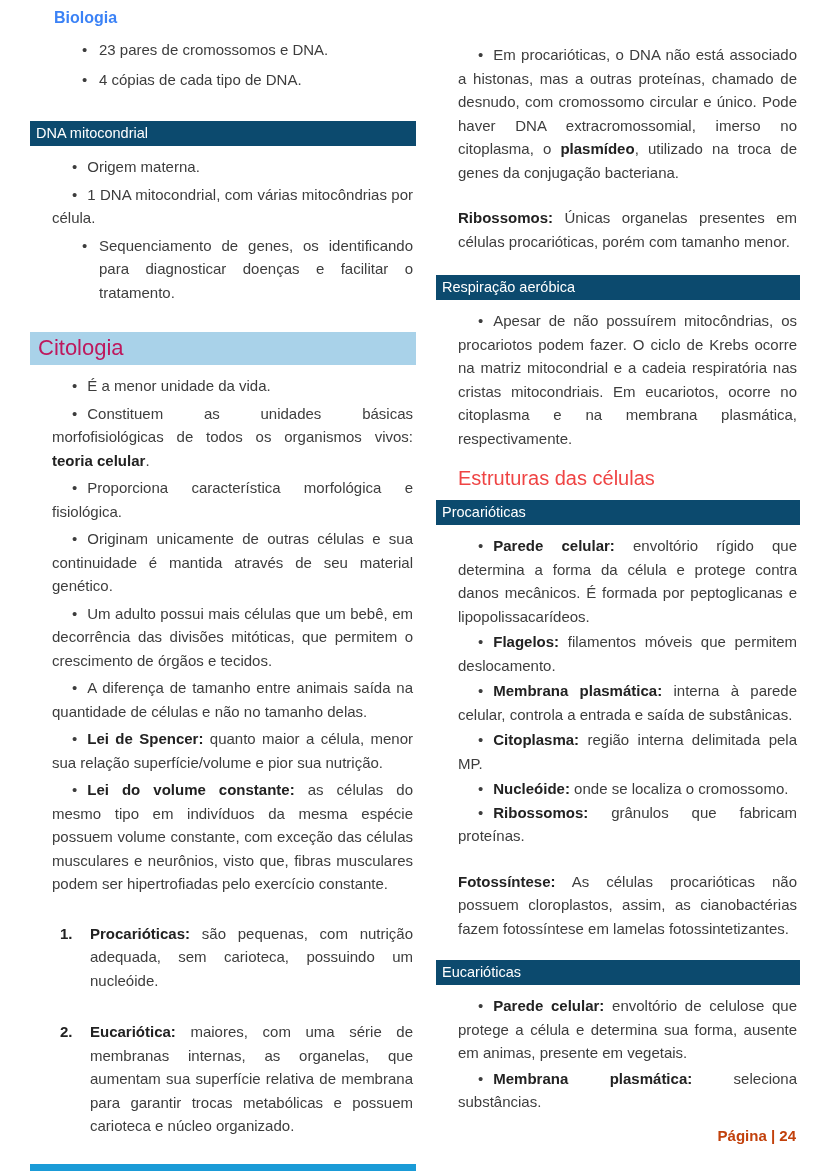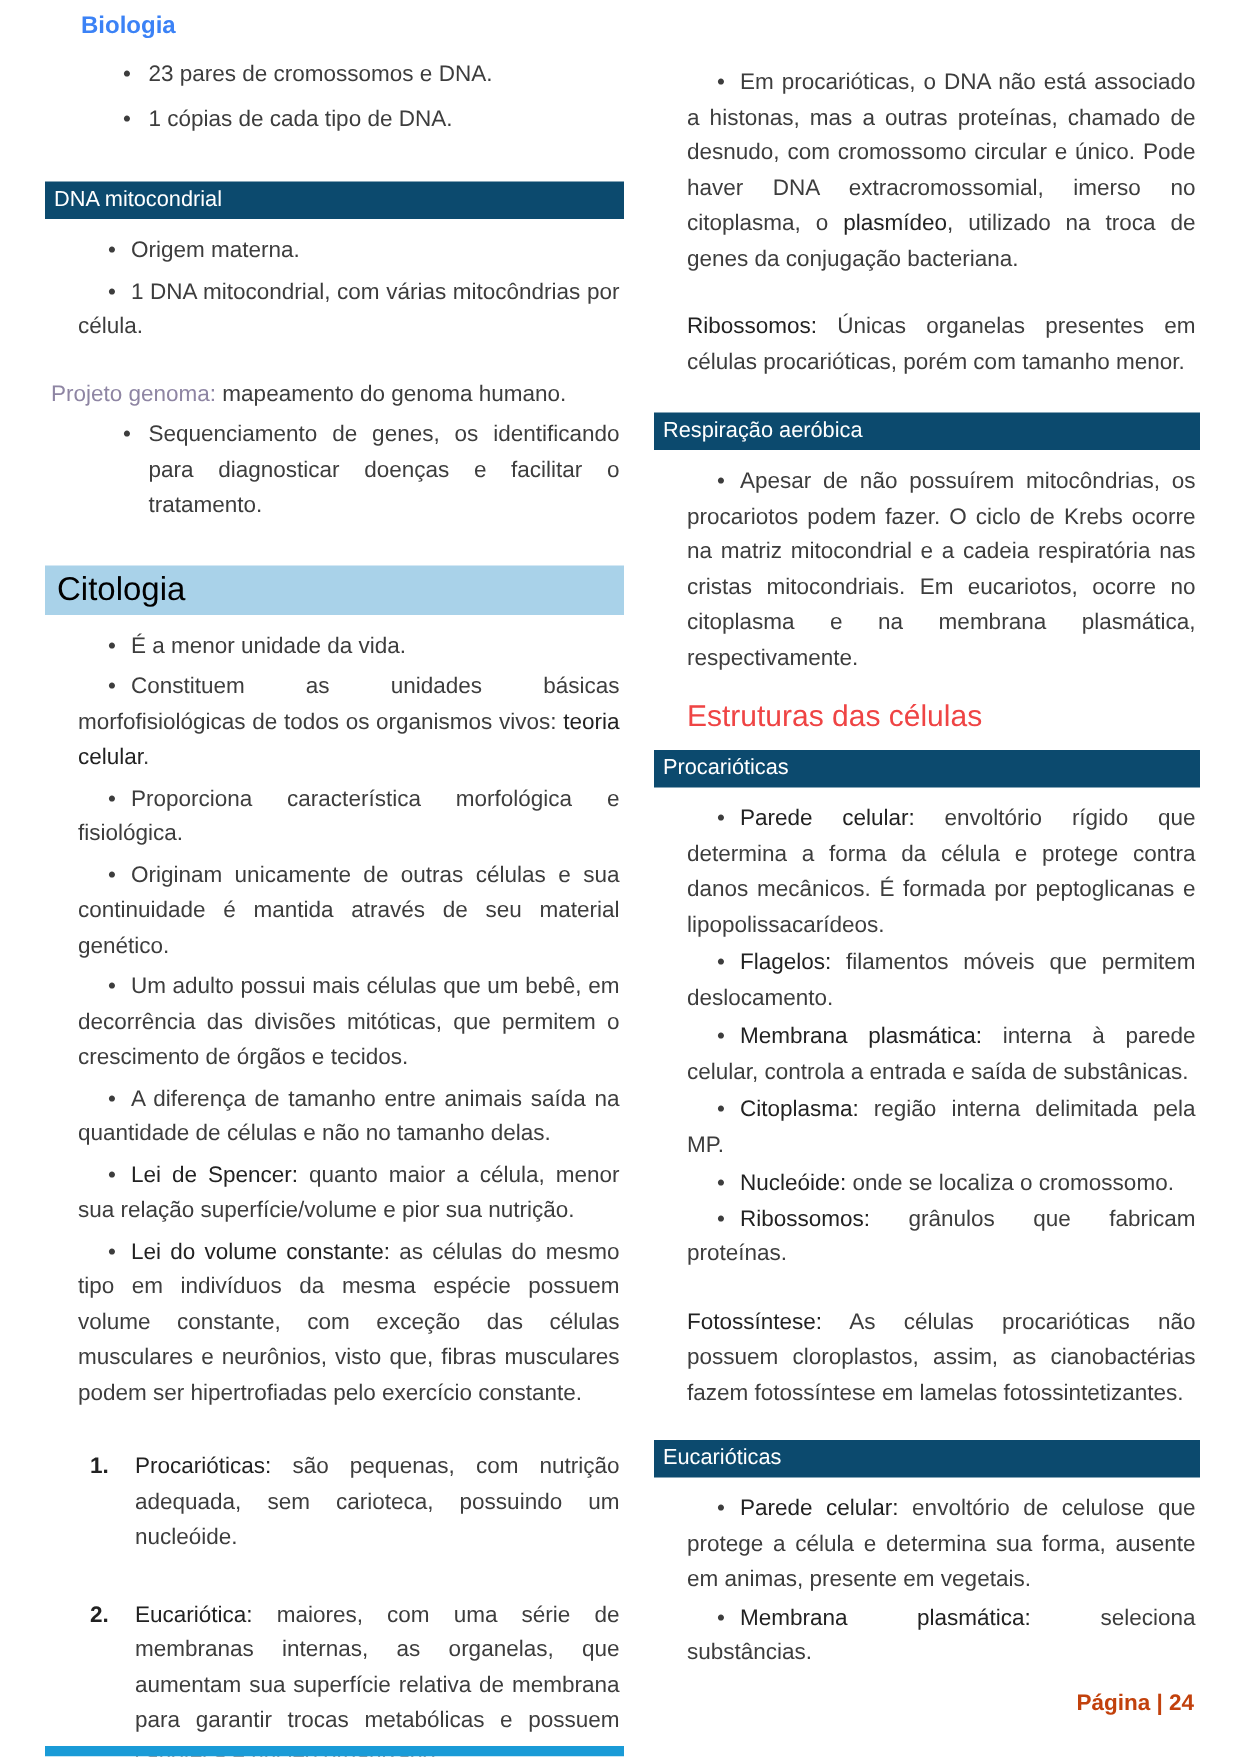--- a/index.html
+++ b/index.html
@@ -9,40 +9,40 @@
     color:#3d3d3d;overflow:hidden;
   }
   .col{position:absolute;font-size:15px;line-height:23.5px;text-align:justify;}
   .col-left{left:30px;top:8px;width:386px;}
   .col-right{left:436px;top:30px;width:364px;}
 
   .doc-title{font-size:16px;font-weight:700;color:#3b82f6;margin:0 3px 10px 24px;text-align:left;line-height:20px;}
 
   .bar{background:#0c4a6e;color:#ffffff;font-size:14.5px;line-height:17px;
        padding:4px 6px;text-align:left;margin:20px 0 9px 0;}
-  .banner{background:#a9d2e9;color:#000000;font-size:22px;line-height:24px;
+  .banner{background:#a9d2e9;color:#be185d;font-size:22px;line-height:24px;
        padding:4px 8px 5px 8px;text-align:left;margin:14px 0 9px 0;}
   .h-purple{color:#ef4444;font-size:20px;line-height:24px;font-weight:400;
        text-align:left;margin:16px 0 10px 22px;}
 
   .tx{margin:0 3px 0 22px;}          
   .blt{text-indent:20px;}             
   .blt .dot{padding-right:10px;}
   .mb{margin-bottom:4px;}
   .mb2{margin-bottom:2px;}
 
   .deep{display:flex;margin:0 3px 6px 52px;}           
   .deep .dot2{width:17px;flex:none;}
   .deep .txt{flex:1;text-align:justify;}
 
   .numrow{display:flex;margin:26px 3px 0 30px;}
   .numrow .nummark{width:30px;flex:none;font-weight:700;color:#222222;}
   .numrow .txt{flex:1;text-align:justify;}
 
-  .bb{font-weight:400;color:#222222;margin-top:40px;}
+  .bb{font-weight:700;color:#222222;margin-top:40px;}
   .purple{color:#8e85a3;}
   .projeto{margin:21px 3px 0 4px;}
   .gap-md{margin-top:13px;}
   .gap-lg{margin-top:22px;}
 
   .footer{position:absolute;top:1126px;right:32px;font-size:15px;font-weight:700;
           color:#c2410c;text-align:right;line-height:20px;}
   .bottom-bar{position:absolute;left:30px;bottom:0;width:386px;height:7px;background:#1a9bd7;}
 </style>
 </head>
@@ -53,35 +53,32 @@
   <div class="col col-left">
 
     <div class="doc-title">Biologia</div>
 
     <div class="deep">
       <span class="dot2">•</span>
       <span class="txt">23 pares de cromossomos e DNA.</span>
     </div>
     <div class="deep">
       <span class="dot2">•</span>
-      <span class="txt">1 cópias de cada tipo de DNA.</span>
+      <span class="txt">4 cópias de cada tipo de DNA.</span>
     </div>
 
     <div class="bar" style="margin-top:30px;">DNA mitocondrial</div>
 
     <div class="tx blt mb">
       <span class="dot">•</span><span>Origem materna.</span>
     </div>
     <div class="tx blt">
       <span class="dot">•</span><span>1 DNA mitocondrial, com várias mitocôndrias por célula.</span>
     </div>
 
-    <div class="projeto">
-      <span class="purple">Projeto genoma:</span><span> mapeamento do genoma humano.</span>
-    </div>
     <div class="deep" style="margin-top:4px;">
       <span class="dot2">•</span>
       <span class="txt">Sequenciamento de genes, os identificando para diagnosticar doenças e facilitar o tratamento.</span>
     </div>
 
     <div class="banner" style="margin-top:28px;">Citologia</div>
 
     <div class="tx blt mb">
       <span class="dot">•</span><span>É a menor unidade da vida.</span>
     </div>

